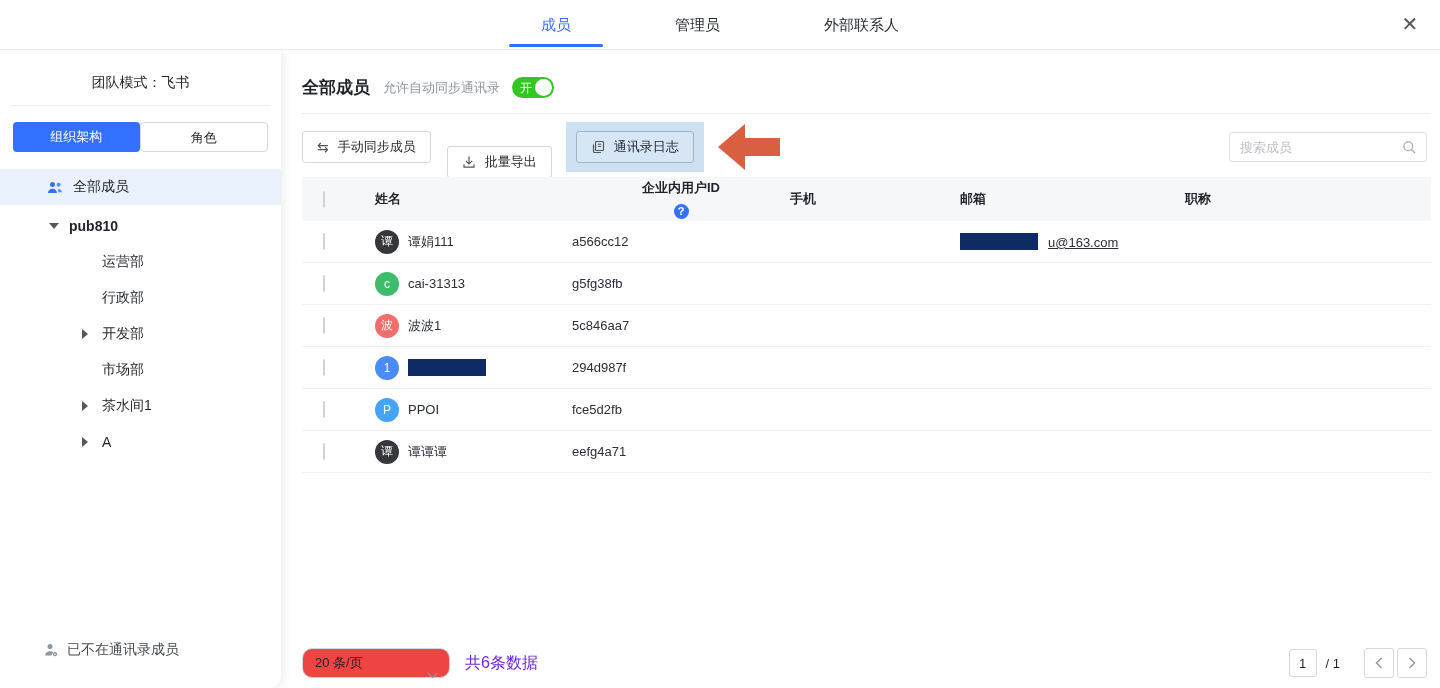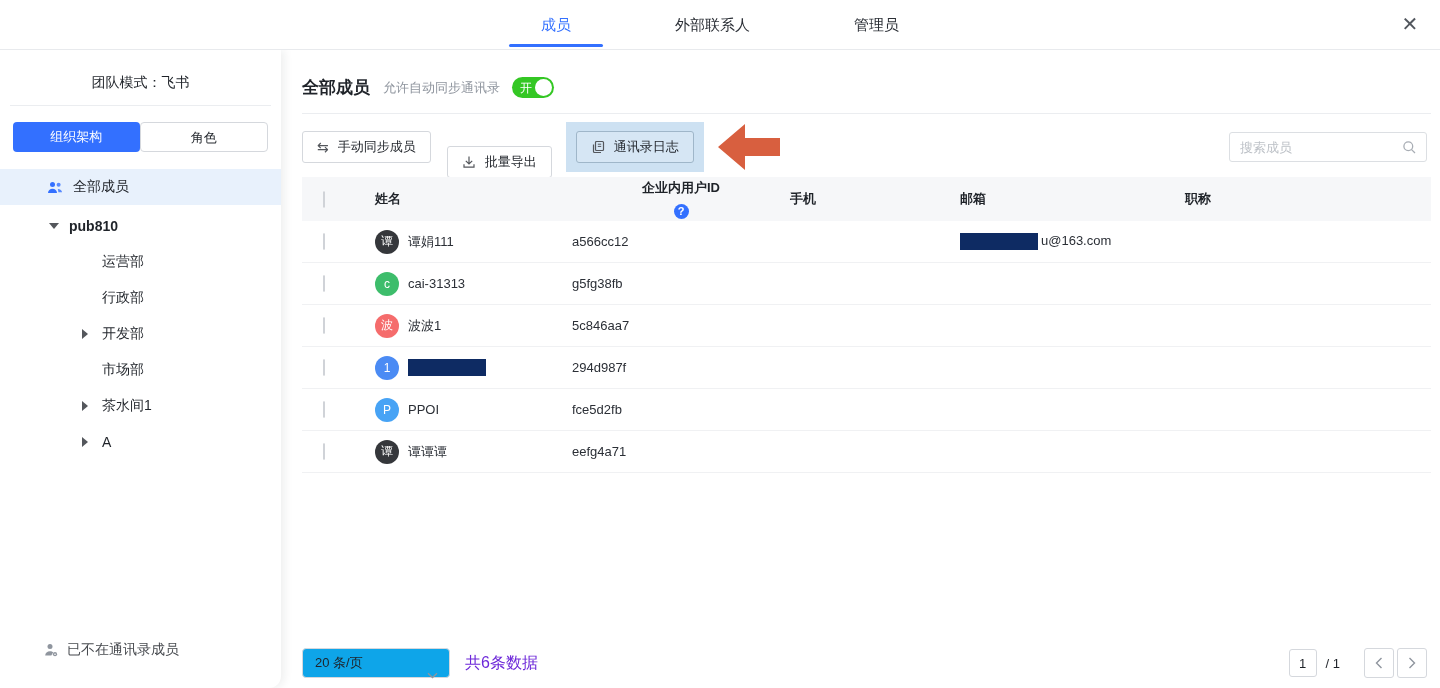--- a/index.html
+++ b/index.html
@@ -67,49 +67,49 @@
   .table { position:absolute; left:302px; right:9px; top:177px; }
   .trow { display:grid; grid-template-columns:52px 197px 218px 170px 225px 1fr;
     align-items:center; padding-left:21px; }
   .thead { height:44px; background:#f6f7f9; font-size:13px; font-weight:bold; color:#1f2329; }
   .tbody-row { height:42px; border-bottom:1px solid #f0f1f3; font-size:13px; color:#2b2f36; background:#fff; }
   .cb { width:16px; height:16px; border:1px solid #d0d3d8; border-radius:3px; background:#fff; cursor:pointer; }
   .cell-name { display:flex; align-items:center; gap:9px; }
   .avatar { width:24px; height:24px; border-radius:50%; color:#fff; font-size:12px;
     display:flex; align-items:center; justify-content:center; flex:none; }
   .redact { width:78px; height:17px; background:#0e2b63; }
-  .cell-email { display:flex; align-items:flex-start; gap:3px; }
+  .cell-email { display:flex; align-items:flex-end; gap:10px;text-decoration:underline; }
   .hd-id { display:flex; align-items:center; gap:7px;flex-direction:column; }
   .help-ic { width:15px; height:15px; border-radius:50%; background:#3370ff; color:#fff; font-size:11px;
     line-height:15px; text-align:center; font-weight:bold; cursor:pointer; }
 
   
   .footer-left { position:absolute; left:302px; top:648px; display:flex; align-items:center; }
-  .page-size { position:relative; width:148px; height:30px; border:1px solid #d5d8dd; border-radius:4px;
-    font-size:13px; color:#1f2329; line-height:28px; padding-left:12px; cursor:pointer; background:#0ea5e9; }
+  .page-size { position:relative; width:148px; height:30px; border:1px solid #d5d8dd; border-radius:10px;
+    font-size:13px; color:#1f2329; line-height:28px; padding-left:12px; cursor:pointer; background:#ef4444; }
   .page-size .chev { position:absolute; right:11px; top:12px; }
   .total-label { margin-left:15px; font-size:16px; color:#6d28d9; }
   .pager { position:absolute; right:13px; top:648px; display:flex; align-items:center; }
   .page-input { width:28px; height:28px; border:1px solid #d5d8dd; border-radius:3px; text-align:center;
     font-size:13px; color:#1f2329; outline:none; font-family:inherit; }
   .page-total { margin:0 24px 0 9px; font-size:13px; color:#1f2329; }
   .pg-btn { width:30px; height:30px; border:1px solid #d5d8dd; border-radius:3px; background:#fff;
     display:flex; align-items:center; justify-content:center; cursor:pointer; }
   .pg-btn + .pg-btn { margin-left:3px; }
 </style>
 </head>
 <body>
 
 <div id="page">
 
   <div class="topbar">
     <div id="tab-group">
         <div class="tab active">成员</div>
+        <div class="tab">管理员</div>
         <div class="tab">外部联系人</div>
-        <div class="tab">管理员</div>
       </div>
     <div class="close-btn">✕</div>
   </div>
   <style>#tab-group{display:flex;gap:40px;}</style>
 
   <div class="sidebar">
     <div class="team-mode">团队模式：飞书</div>
     <div class="side-divider"></div>
     <div class="seg">
       <div class="seg-btn primary">组织架构</div>

